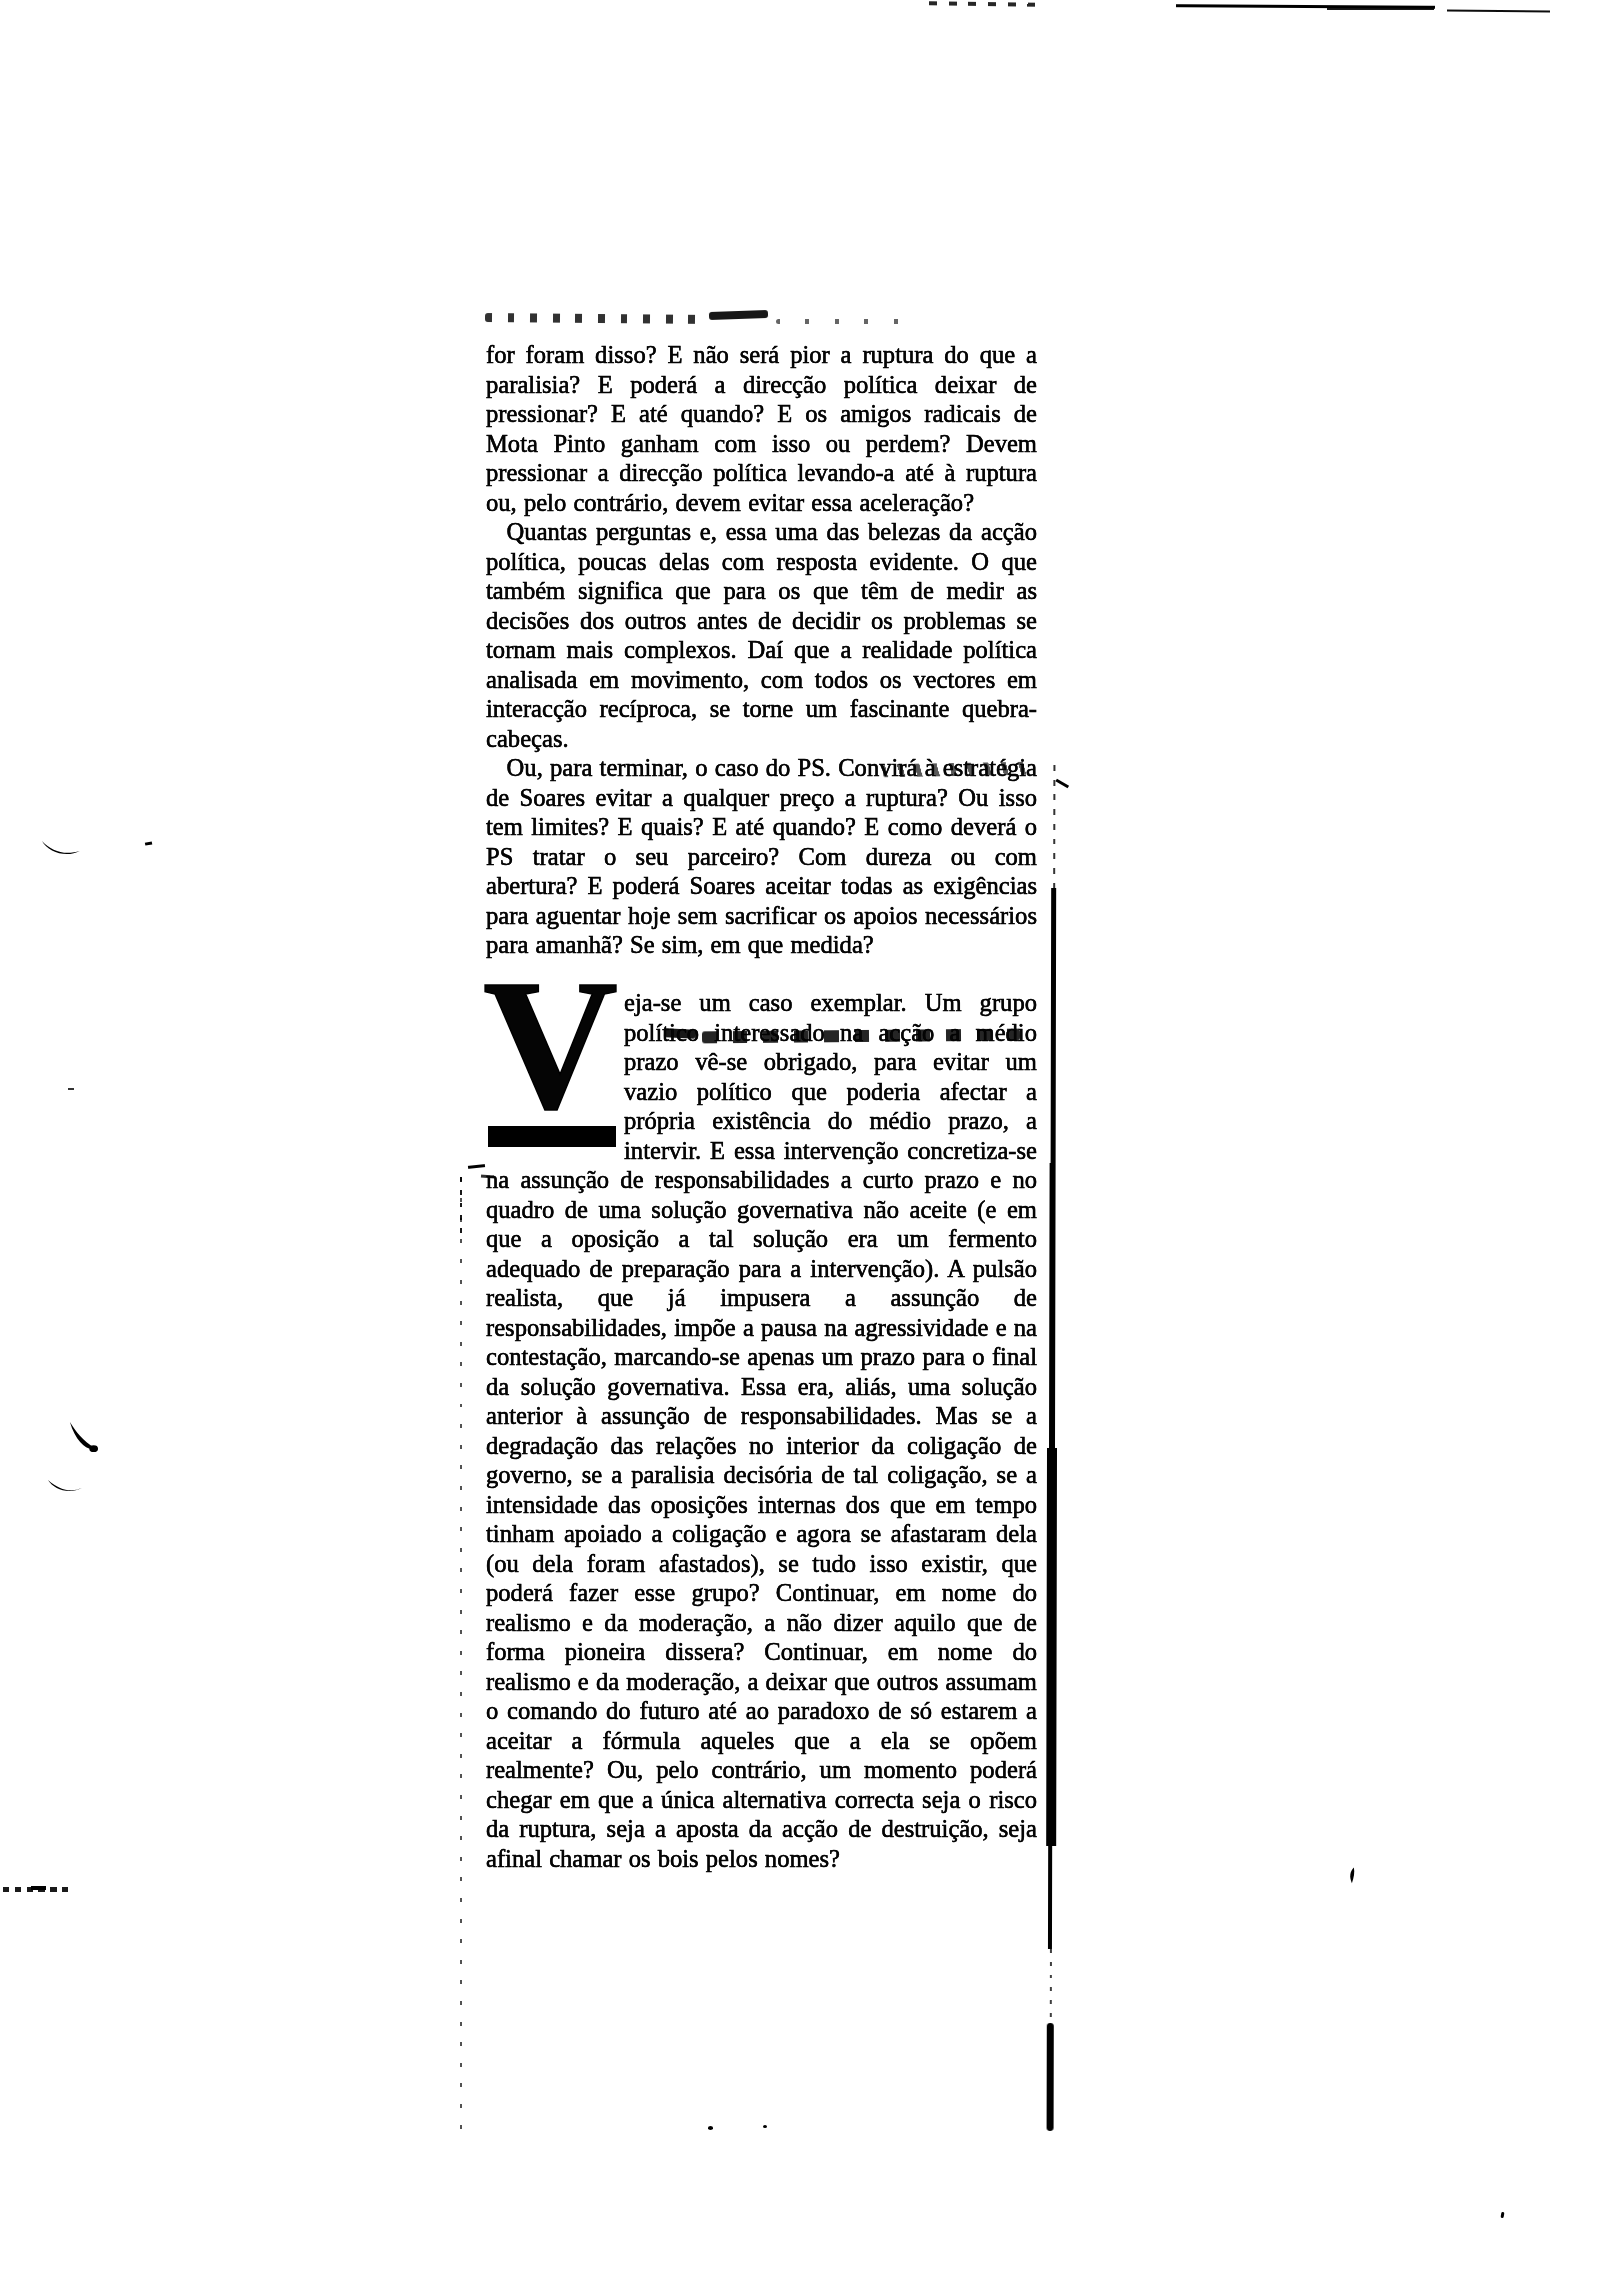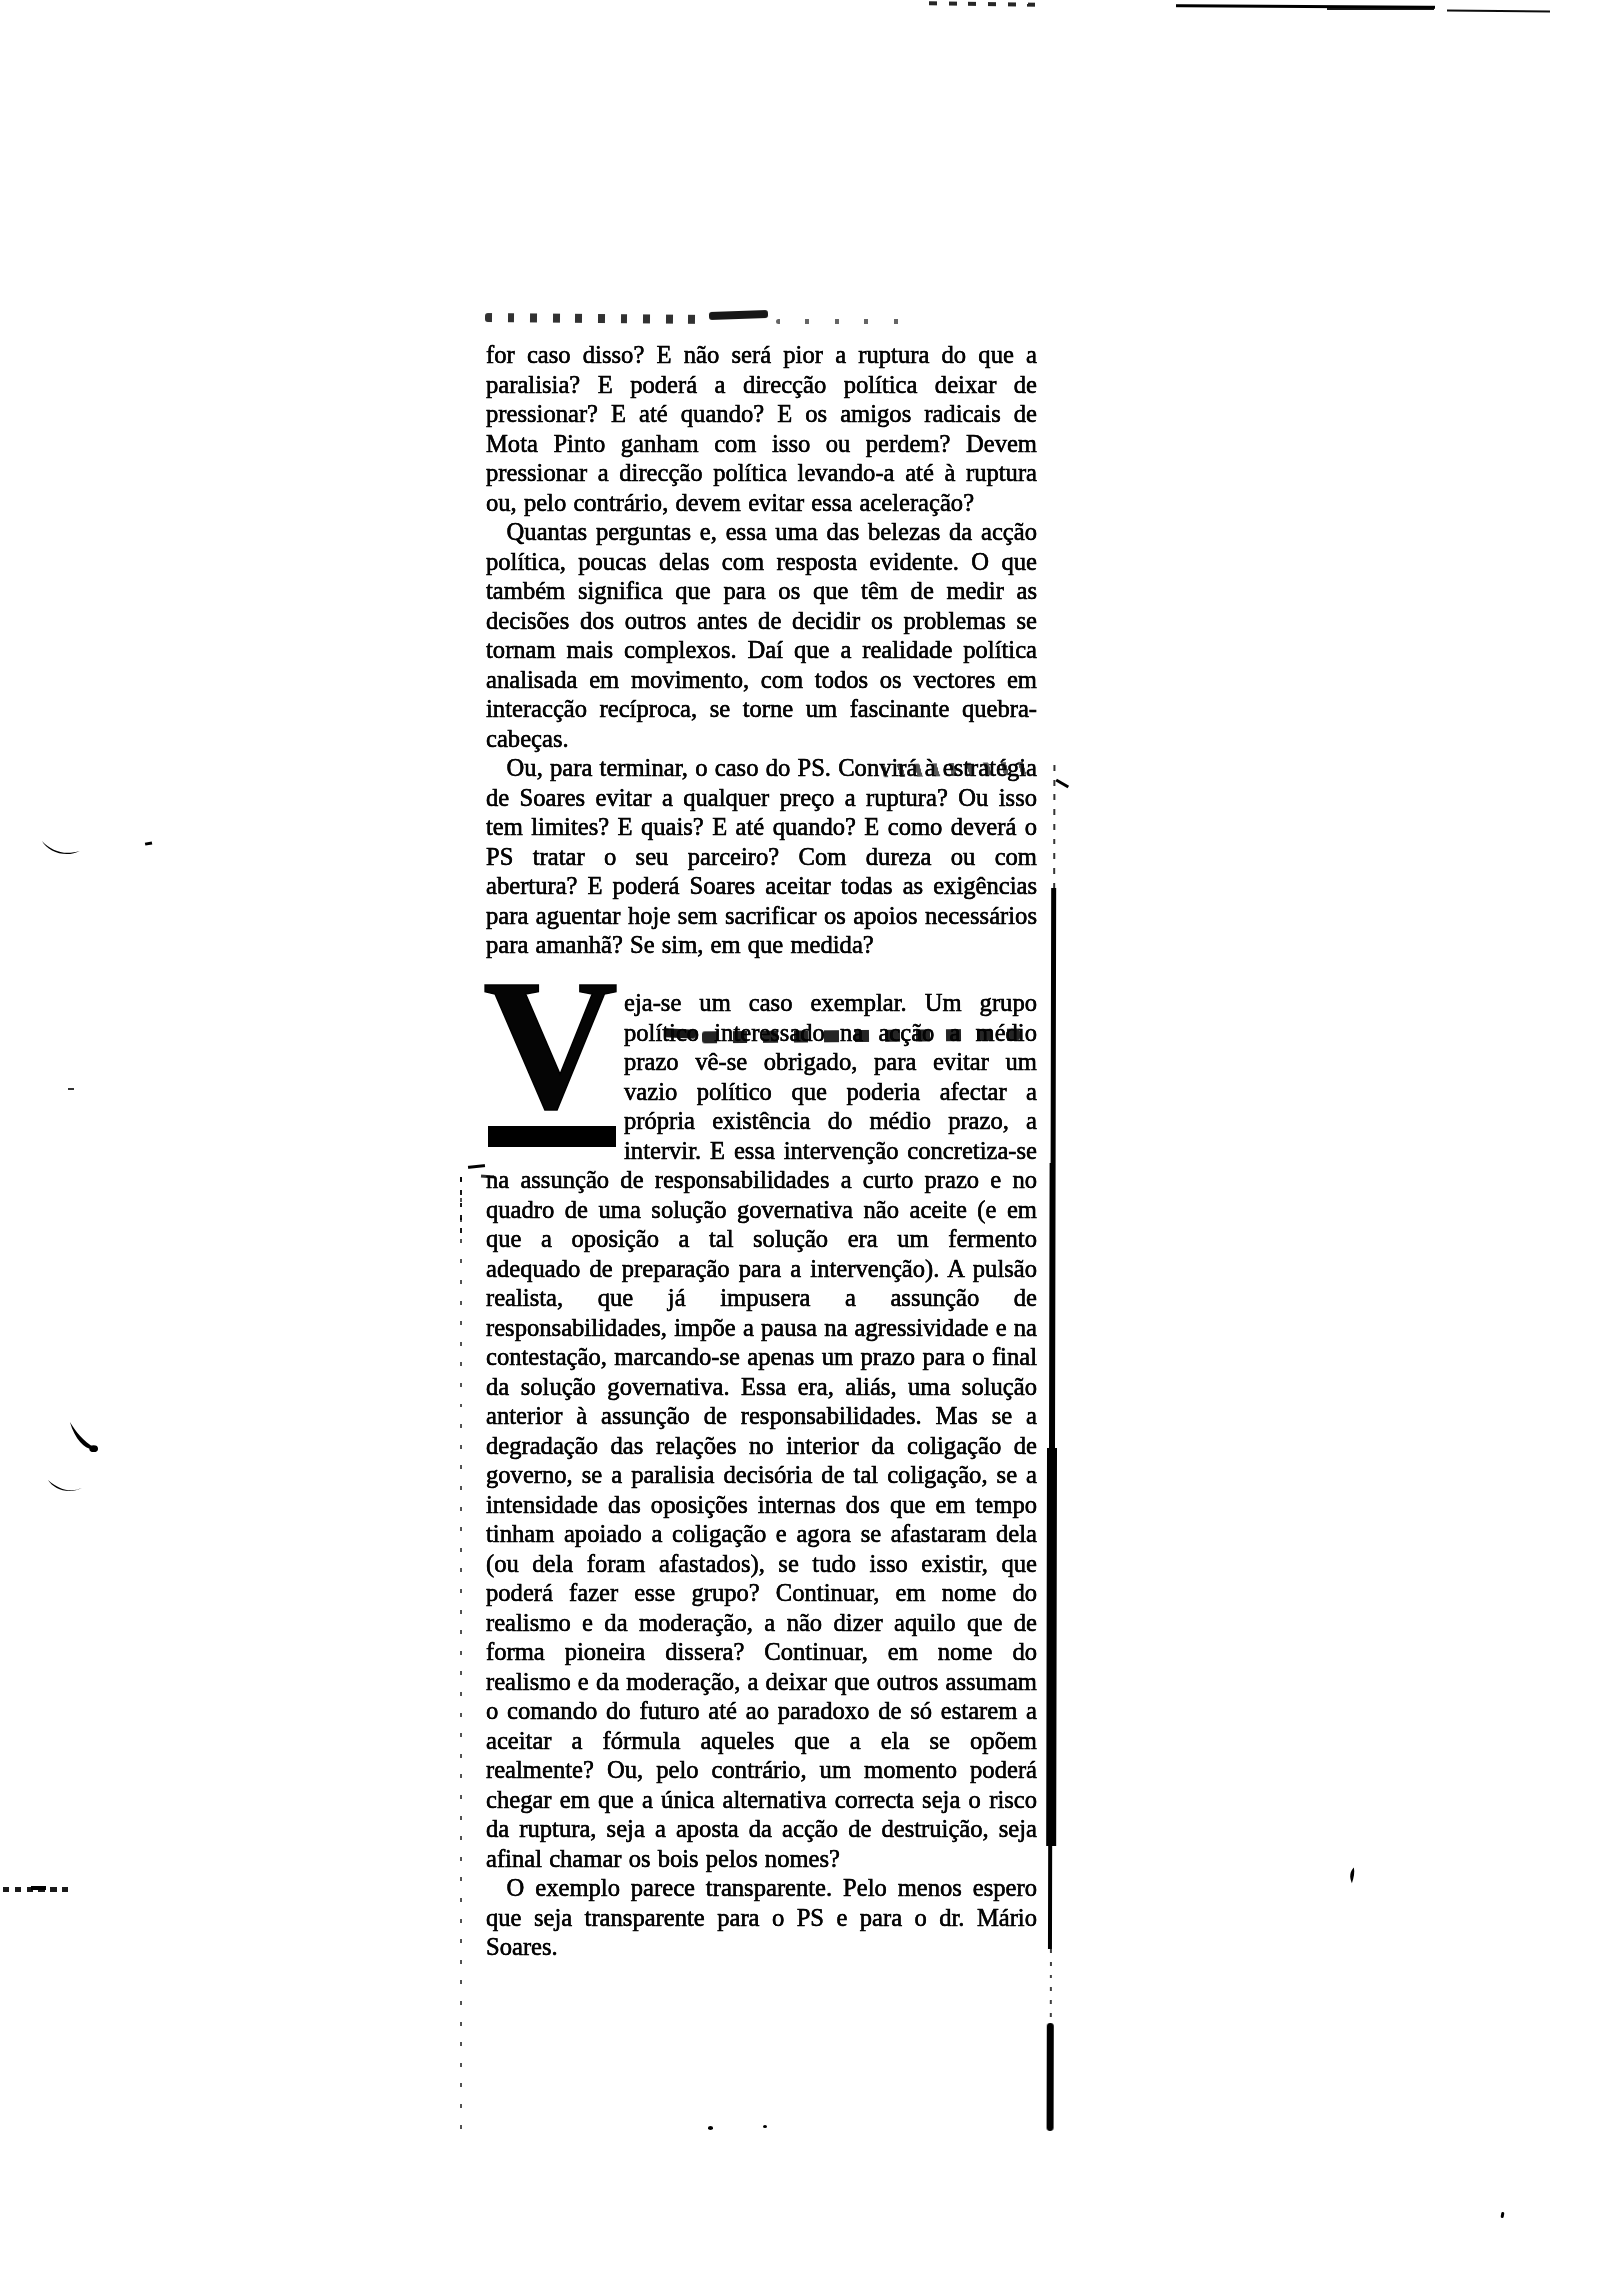--- a/index.html
+++ b/index.html
@@ -82,31 +82,30 @@
     <svg class="svgmark" style="left:1348px;top:1867px;" width="8.8" height="16.7" viewBox="0 0 18 34">
       <path d="M12 1 C4 9, 2 20, 8 33 C12 22, 14 10, 12 1 Z" fill="#000"></path>
     </svg>
     <div class="art dot" style="left:708px;top:2126px;width:5.4px;height:3.9px;"></div>
     <div class="art dot" style="left:763px;top:2125px;width:4.4px;height:3.4px;"></div>
     <div class="art" style="left:1501px;top:2212px;width:2.9px;height:5.9px;border-radius:1.5px;transform:rotate(10deg);"></div>
   </div>
 
   <div class="column">
 
-    <p class="para">for caso disso? E não será pior a ruptura do que a paralisia? E poderá a direcção política deixar de pressionar? E até quando? E os amigos radicais de Mota Pinto ganham com isso ou perdem? Devem pressionar a direcção política levando-a até à ruptura ou, pelo contrário, devem evitar essa aceleração?</p>
+    <p class="para">for foram disso? E não será pior a ruptura do que a paralisia? E poderá a direcção política deixar de pressionar? E até quando? E os amigos radicais de Mota Pinto ganham com isso ou perdem? Devem pressionar a direcção política levando-a até à ruptura ou, pelo contrário, devem evitar essa aceleração?</p>
 
     <p class="para indent">Quantas perguntas e, essa uma das belezas da acção política, poucas delas com resposta evidente. O que também significa que para os que têm de medir as decisões dos outros antes de decidir os problemas se tornam mais complexos. Daí que a realidade política analisada em movimento, com todos os vectores em interacção recíproca, se torne um fascinante quebra-cabeças.</p>
 
     <p class="para indent">Ou, para terminar, o caso do PS. Convirá à estratégia de Soares evitar a qualquer preço a ruptura? Ou isso tem limites? E quais? E até quando? E como deverá o PS tratar o seu parceiro? Com dureza ou com abertura? E poderá Soares aceitar todas as exigências para aguentar hoje sem sacrificar os apoios necessários para amanhã? Se sim, em que medida?</p>
 
     <div class="dropcap-section">
       <div class="dropcap-float">
         <span class="dropcap-letter">V</span>
         <div class="dropcap-bar"></div>
       </div>
       <p class="para">eja-se um caso exemplar. Um grupo político interessado na acção a médio prazo vê-se obrigado, para evitar um vazio político que poderia afectar a própria existência do médio prazo, a intervir. E essa intervenção concretiza-se na assunção de responsabilidades a curto prazo e no quadro de uma solução governativa não aceite (e em que a oposição a tal solução era um fermento adequado de preparação para a intervenção). A pulsão realista, que já impusera a assunção de responsabilidades, impõe a pausa na agressividade e na contestação, marcando-se apenas um prazo para o final da solução governativa. Essa era, aliás, uma solução anterior à assunção de responsabilidades. Mas se a degradação das relações no interior da coligação de governo, se a paralisia decisória de tal coligação, se a intensidade das oposições internas dos que em tempo tinham apoiado a coligação e agora se afastaram dela (ou dela foram afastados), se tudo isso existir, que poderá fazer esse grupo? Continuar, em nome do realismo e da moderação, a não dizer aquilo que de forma pioneira dissera? Continuar, em nome do realismo e da moderação, a deixar que outros assumam o comando do futuro até ao paradoxo de só estarem a aceitar a fórmula aqueles que a ela se opõem realmente? Ou, pelo contrário, um momento poderá chegar em que a única alternativa correcta seja o risco da ruptura, seja a aposta da acção de destruição, seja afinal chamar os bois pelos nomes?</p>
     </div>
 
-    <p class="para indent">O exemplo parece transparente. Pelo menos espero que seja transparente para o PS e para o dr. Mário Soares.</p>
   </div>
 
 </div>
 
 
 </body></html>

